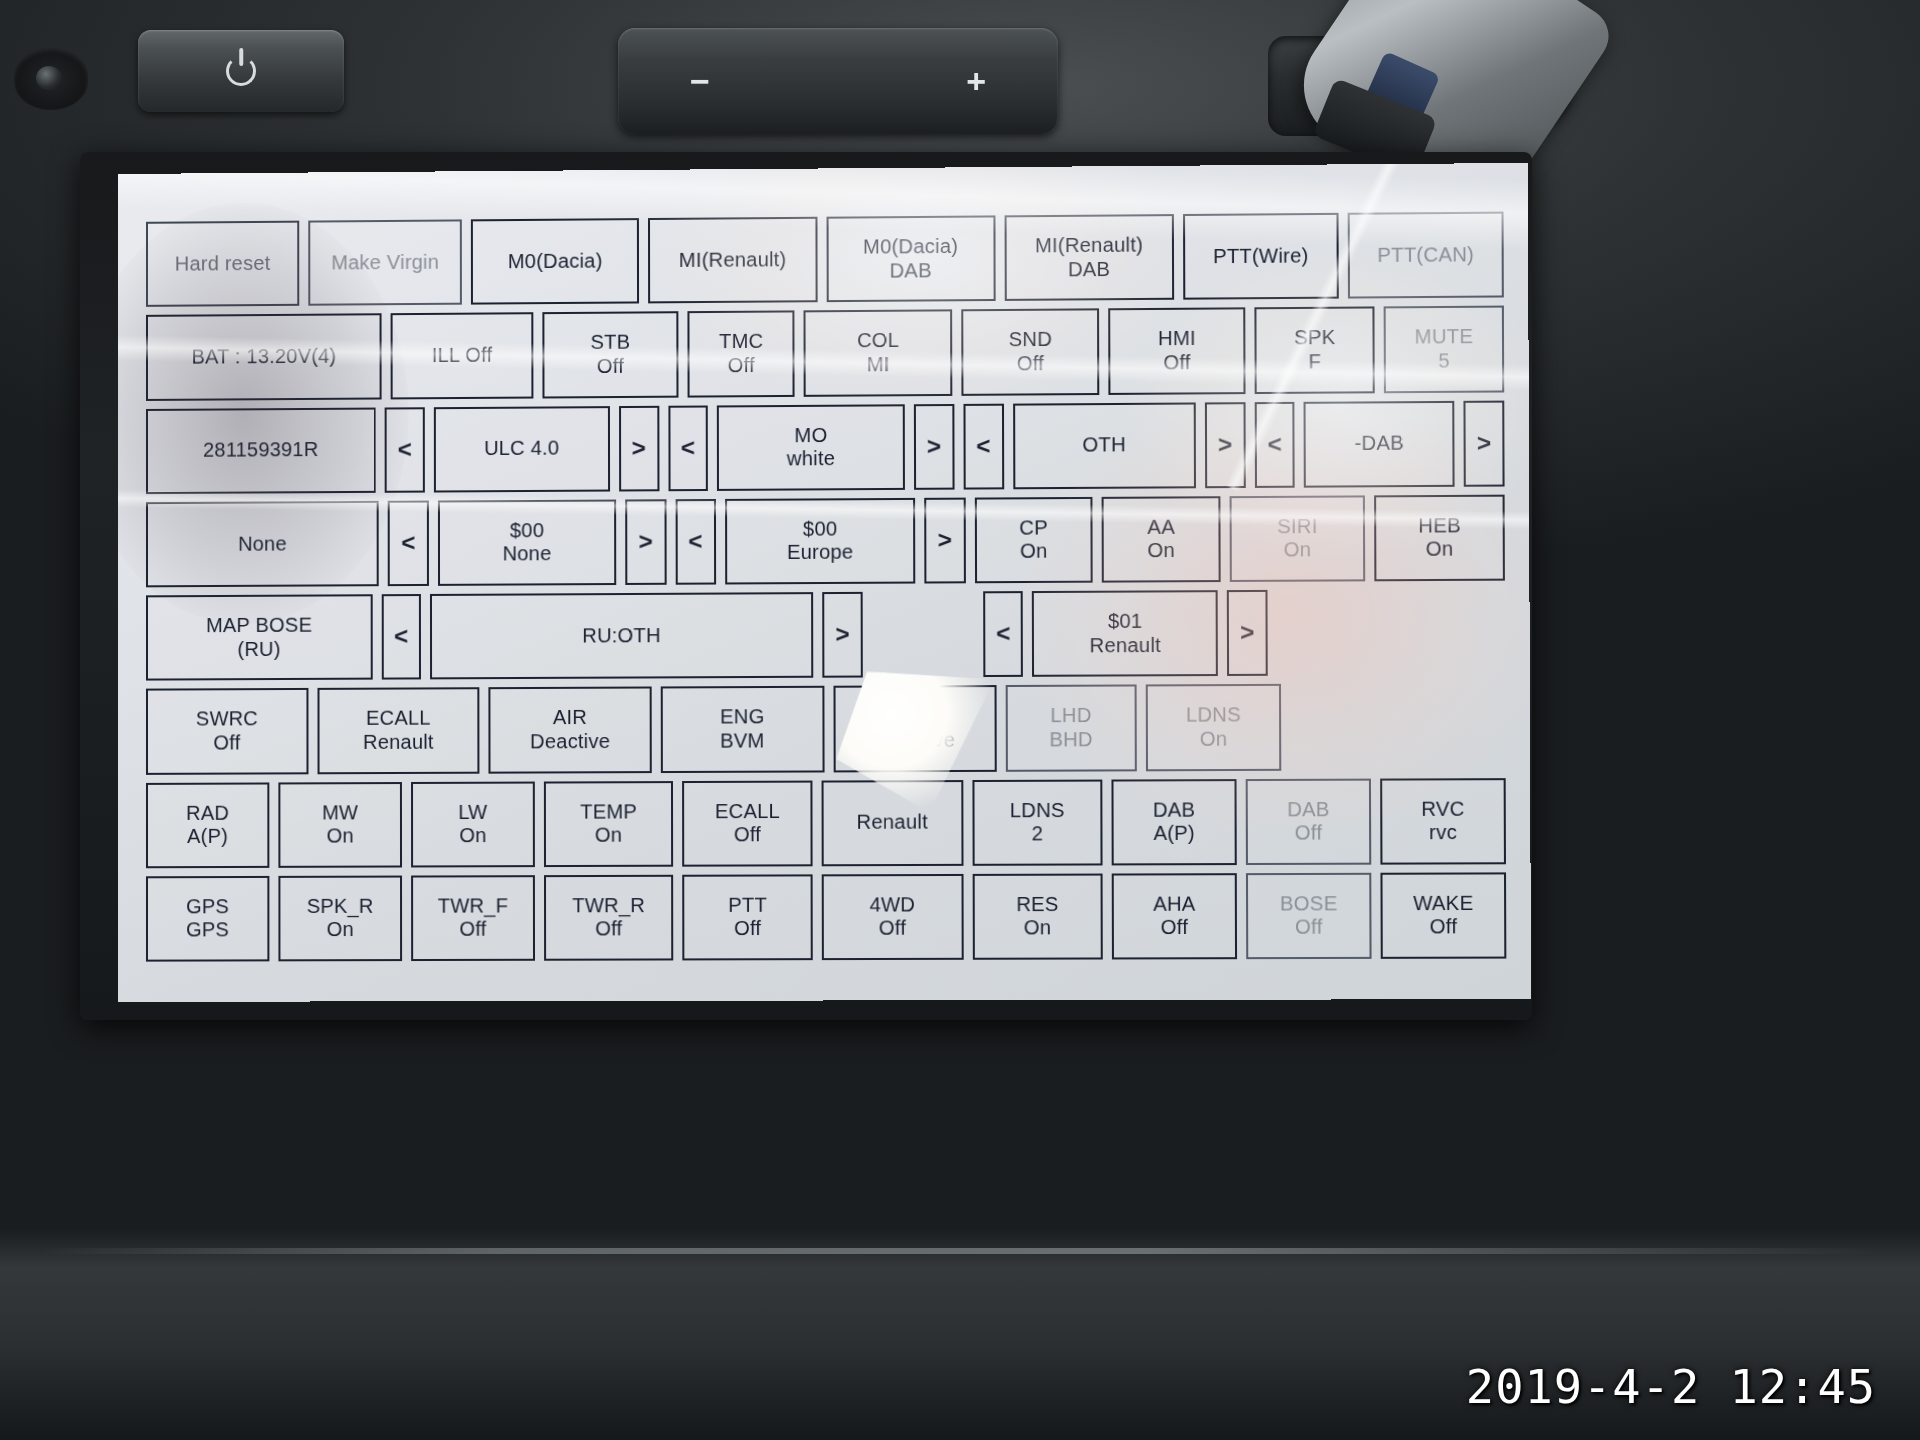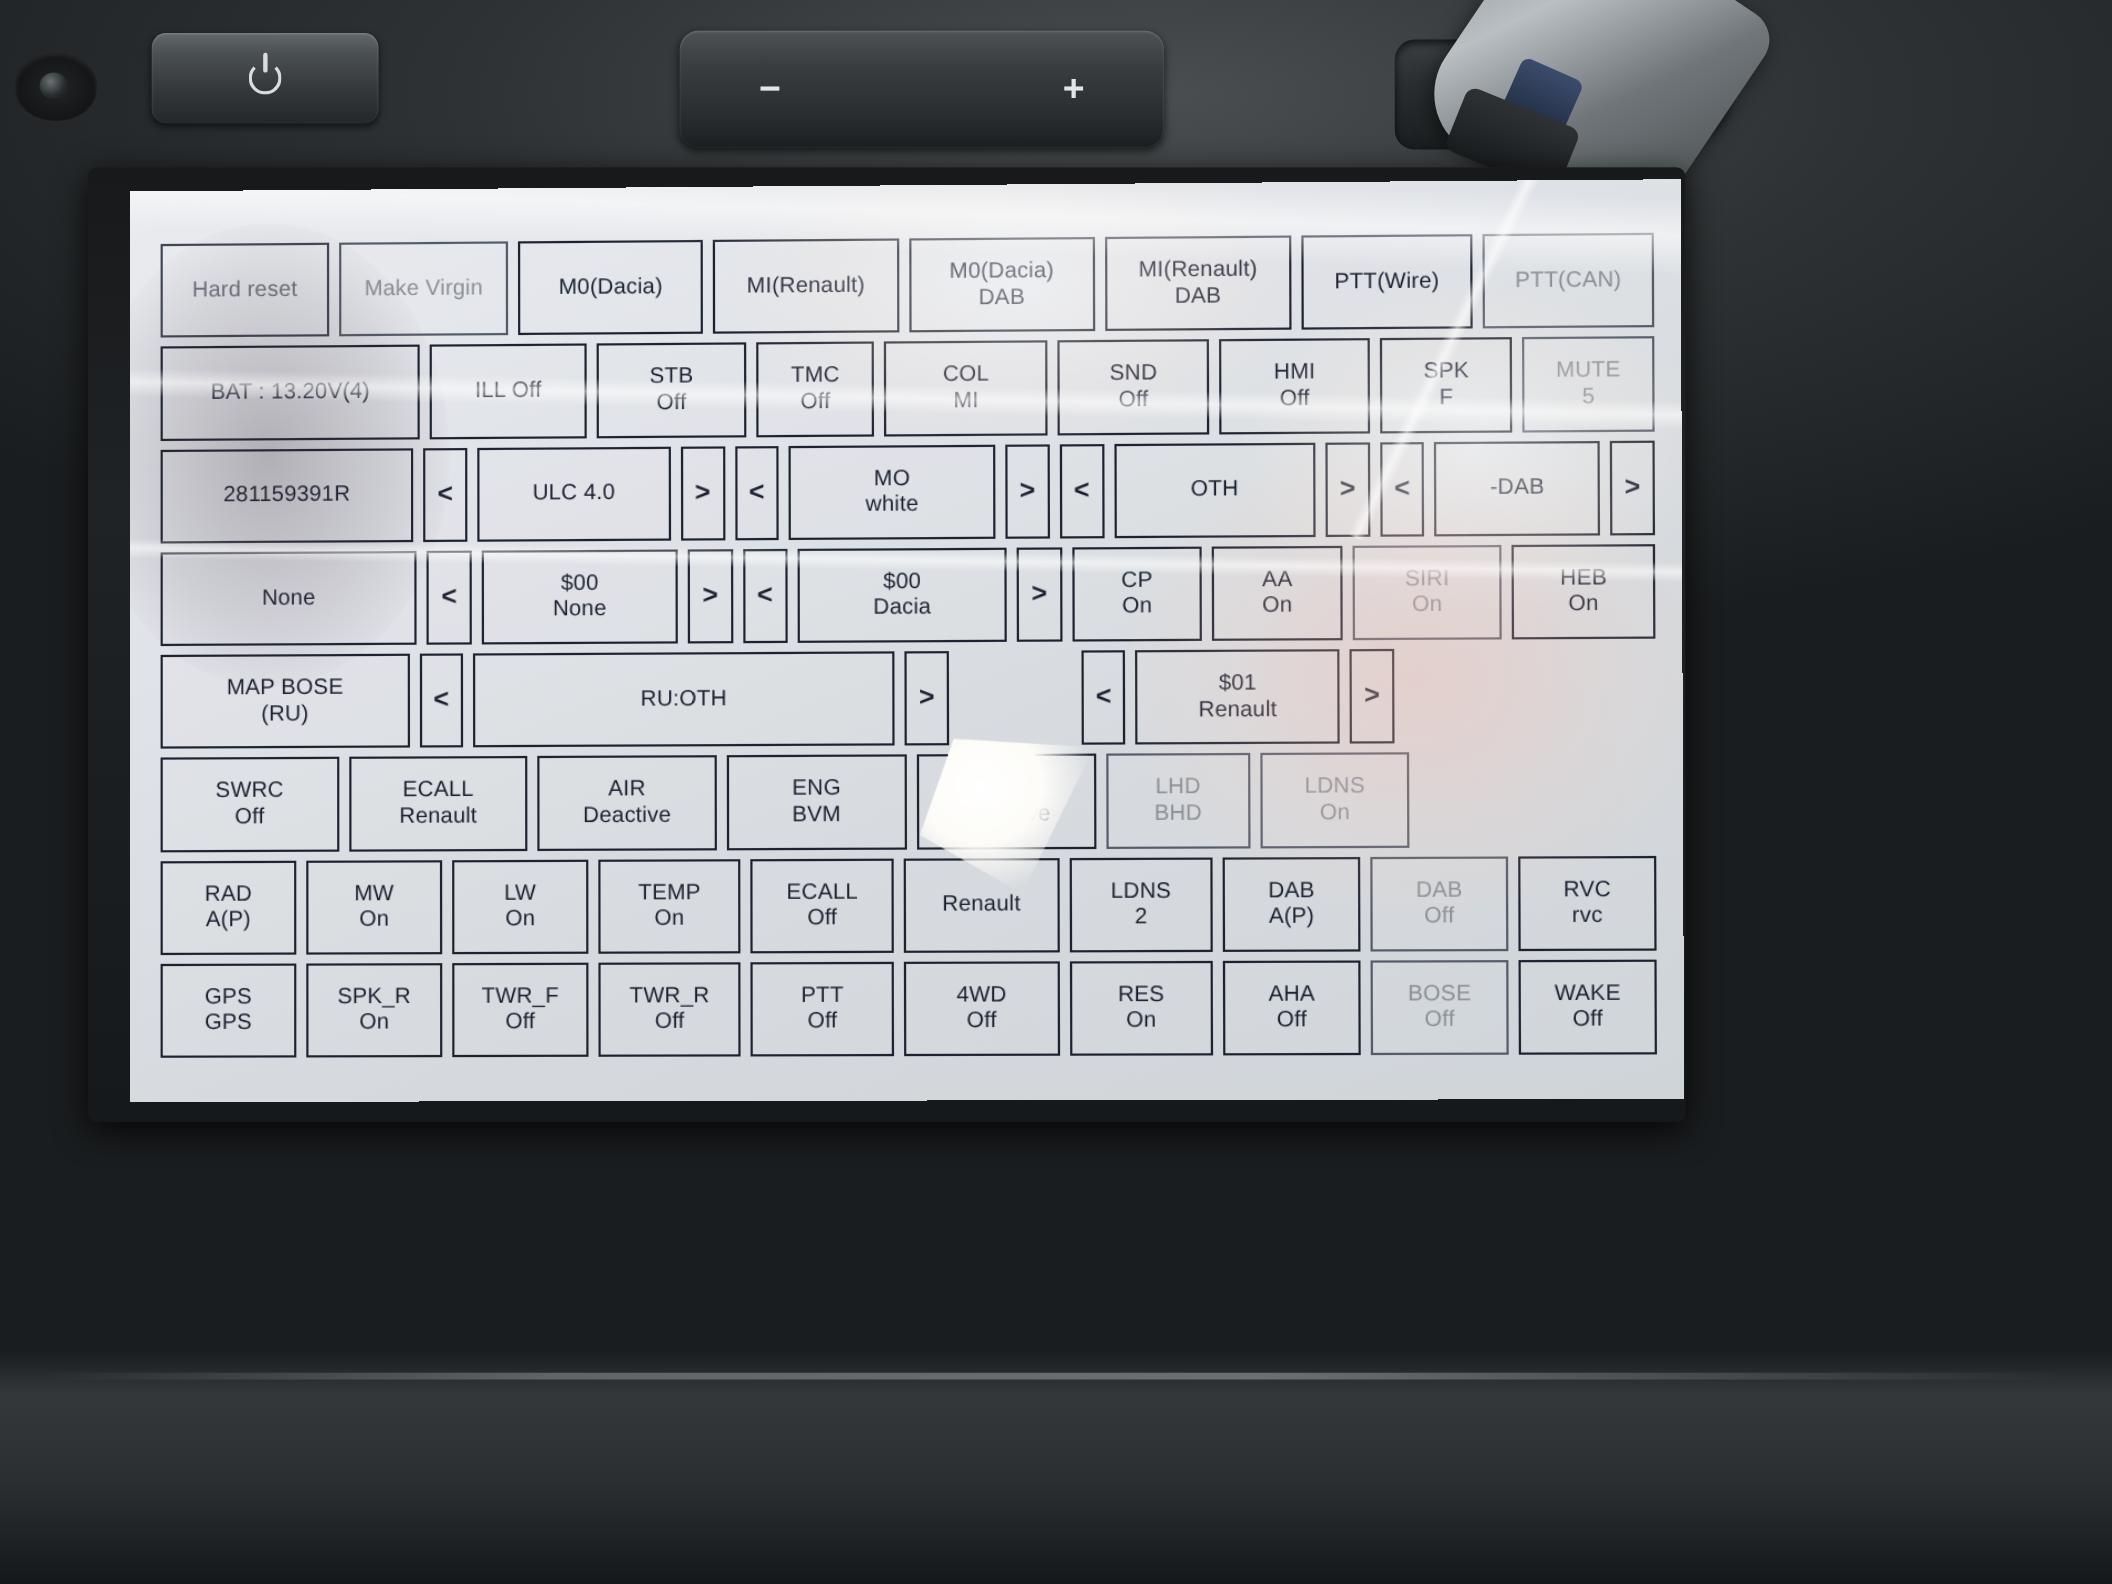--- a/index.html
+++ b/index.html
@@ -329,21 +329,21 @@
               <span class="l2">None</span>
             </div>
             <div class="btn arrow" style="flex: 0.33 1 0px;">
               <span class="l1">&gt;</span>
             </div>
             <div class="btn arrow" style="flex: 0.33 1 0px;">
               <span class="l1">&lt;</span>
             </div>
             <div class="btn" style="flex: 1.6 1 0px;">
               <span class="l1">$00</span>
-              <span class="l2">Dacia</span>
+              <span class="l2">Europe</span>
             </div>
             <div class="btn arrow" style="flex: 0.33 1 0px;">
               <span class="l1">&gt;</span>
             </div>
             <div class="btn" style="flex: 0.95 1 0px;">
               <span class="l1">CP</span>
               <span class="l2">On</span>
             </div>
             <div class="btn" style="flex: 0.95 1 0px;">
               <span class="l1">AA</span>
@@ -508,13 +508,14 @@
       <div class="glare-streak" style="left:-30px;  top:-10px; width:1460px; height:70px; transform:rotate(2.2deg);"></div>
       <div class="glare-streak" style="left:-30px;  top:180px; width:1460px; height:26px; transform:rotate(1.6deg);"></div>
       <div class="glare-streak" style="left:-30px;  top:330px; width:1460px; height:18px; transform:rotate(1.2deg);"></div>
       <div class="glare-streak" style="left:1180px; top:-40px; width:16px; height:380px; transform:rotate(26deg); background:linear-gradient(90deg,rgba(255,255,255,0),rgba(255,255,255,.6),rgba(255,255,255,0));"></div>
       <div class="flash-blob" style="left:700px;  top:500px; width:170px; height:140px; clip-path:polygon(26% 0,100% 6%,62% 100%,8% 62%);"></div>
     </div>
   </div>
 
   <div id="dash-lower"></div>
 
+  <div id="datestamp">2019-4-2 12:45</div>
 </div>
 
 </body></html>

